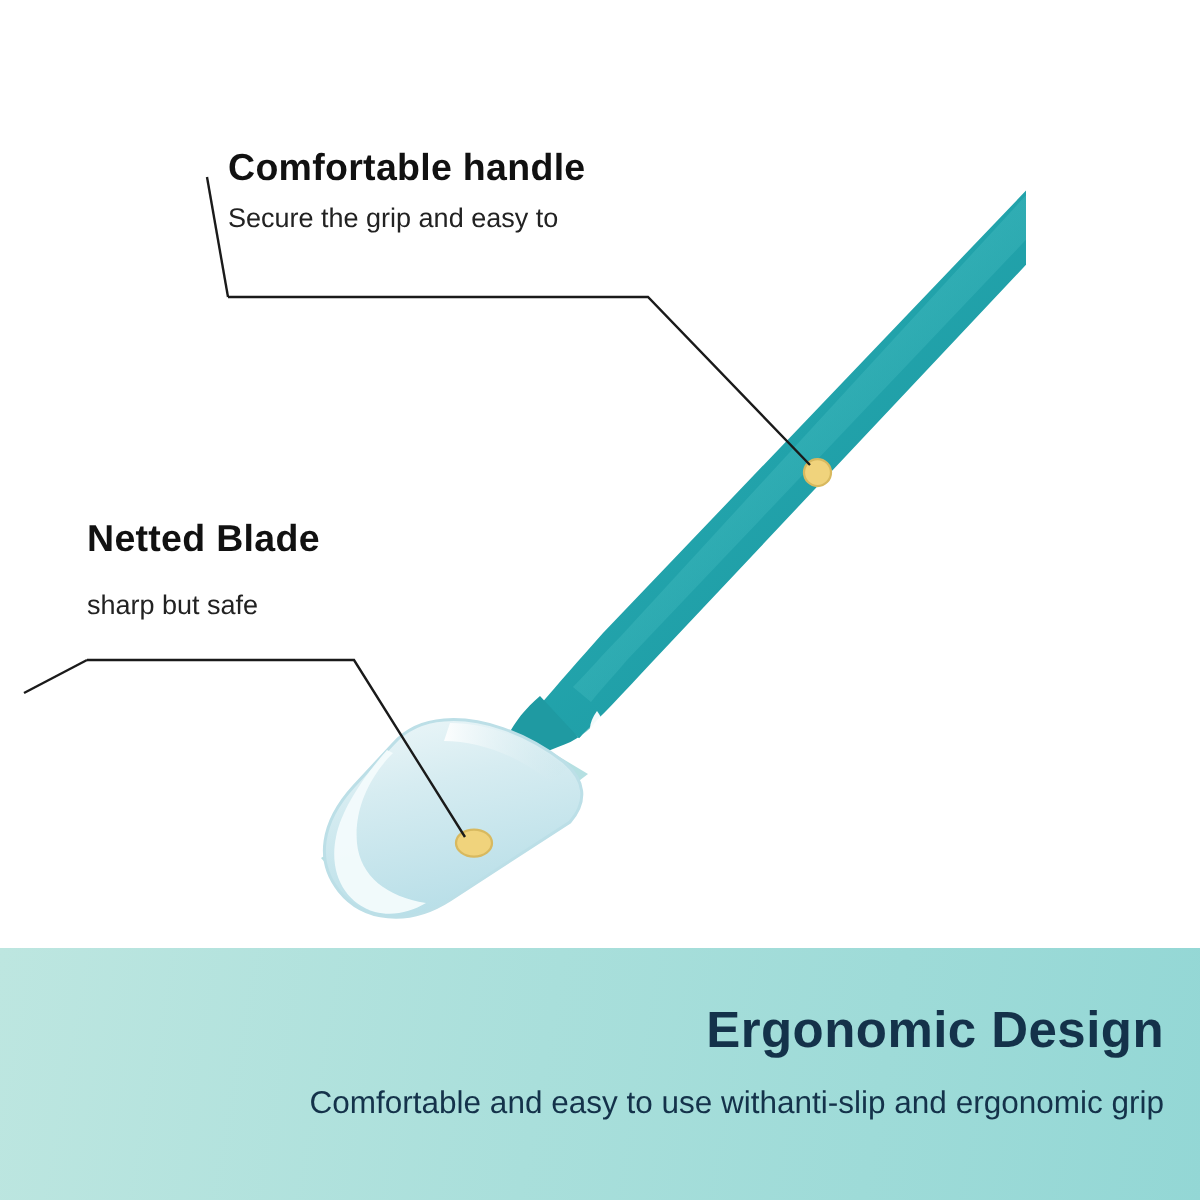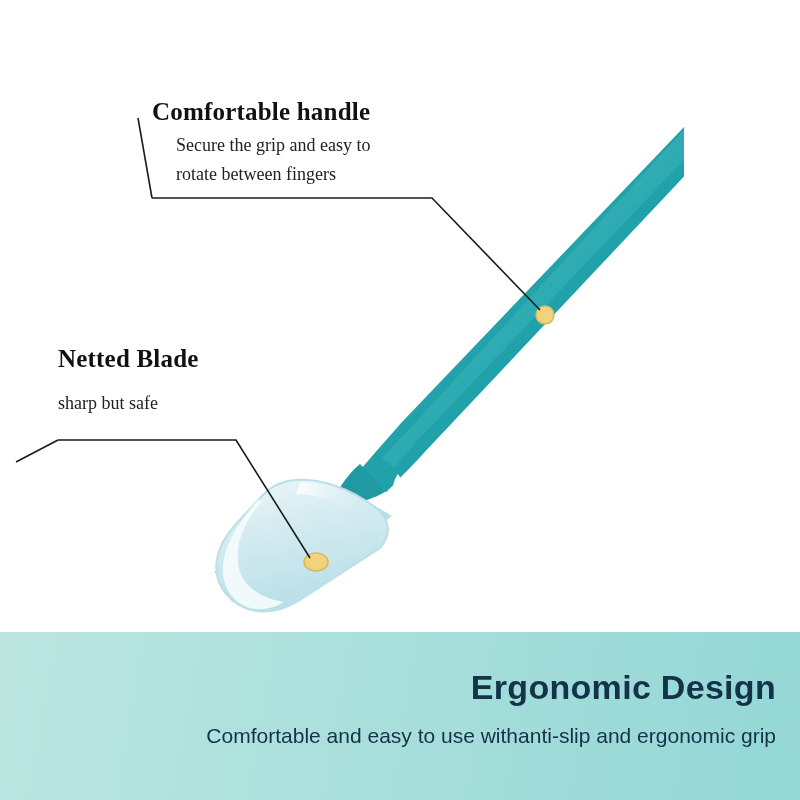--- a/index.html
+++ b/index.html
@@ -20,21 +20,20 @@
 
   
   .product-area {
     position: absolute;
     left: 0;
     top: 0;
     width: 684px;
     height: 632px;
     background: #ffffff;
     overflow: hidden;
-    font-family: Liberation Serif, serif;
   }
 
   
   .razor-svg {
     position: absolute;
     left: 0;
     top: 0;
   }
 
   
@@ -55,21 +54,20 @@
     line-height: 1.25;
     white-space: nowrap;
   }
 
   .callout-handle {
     left: 152px;
     top: 98px;
   }
   .callout-handle .subtitle {
     margin-top: 7px;
-    margin-left: 24px;
   }
   .callout-blade {
     left: 58px;
     top: 345px;
   }
   .callout-blade .subtitle {
     margin-top: 18px;
   }
 
   
@@ -206,21 +204,20 @@
 
       <path d="M152,198 L138,118" fill="none" stroke="#1a1a1a" stroke-width="1.6"></path>
 
       <path d="M58,440 L236,440 L310,558" fill="none" stroke="#1a1a1a" stroke-width="1.6"></path>
       <path d="M58,440 L16,462" fill="none" stroke="#1a1a1a" stroke-width="1.6"></path>
     </svg>
 
     <div class="callout callout-handle">
       <div class="title">Comfortable handle</div>
       <div class="subtitle">Secure the grip and easy to</div>
-      <div class="subtitle">rotate between fingers</div>
     </div>
 
     <div class="callout callout-blade">
       <div class="title">Netted Blade</div>
       <div class="subtitle">sharp but safe</div>
     </div>
   </div>
 
   <div class="banner">
     <div class="banner-title">Ergonomic Design</div>

